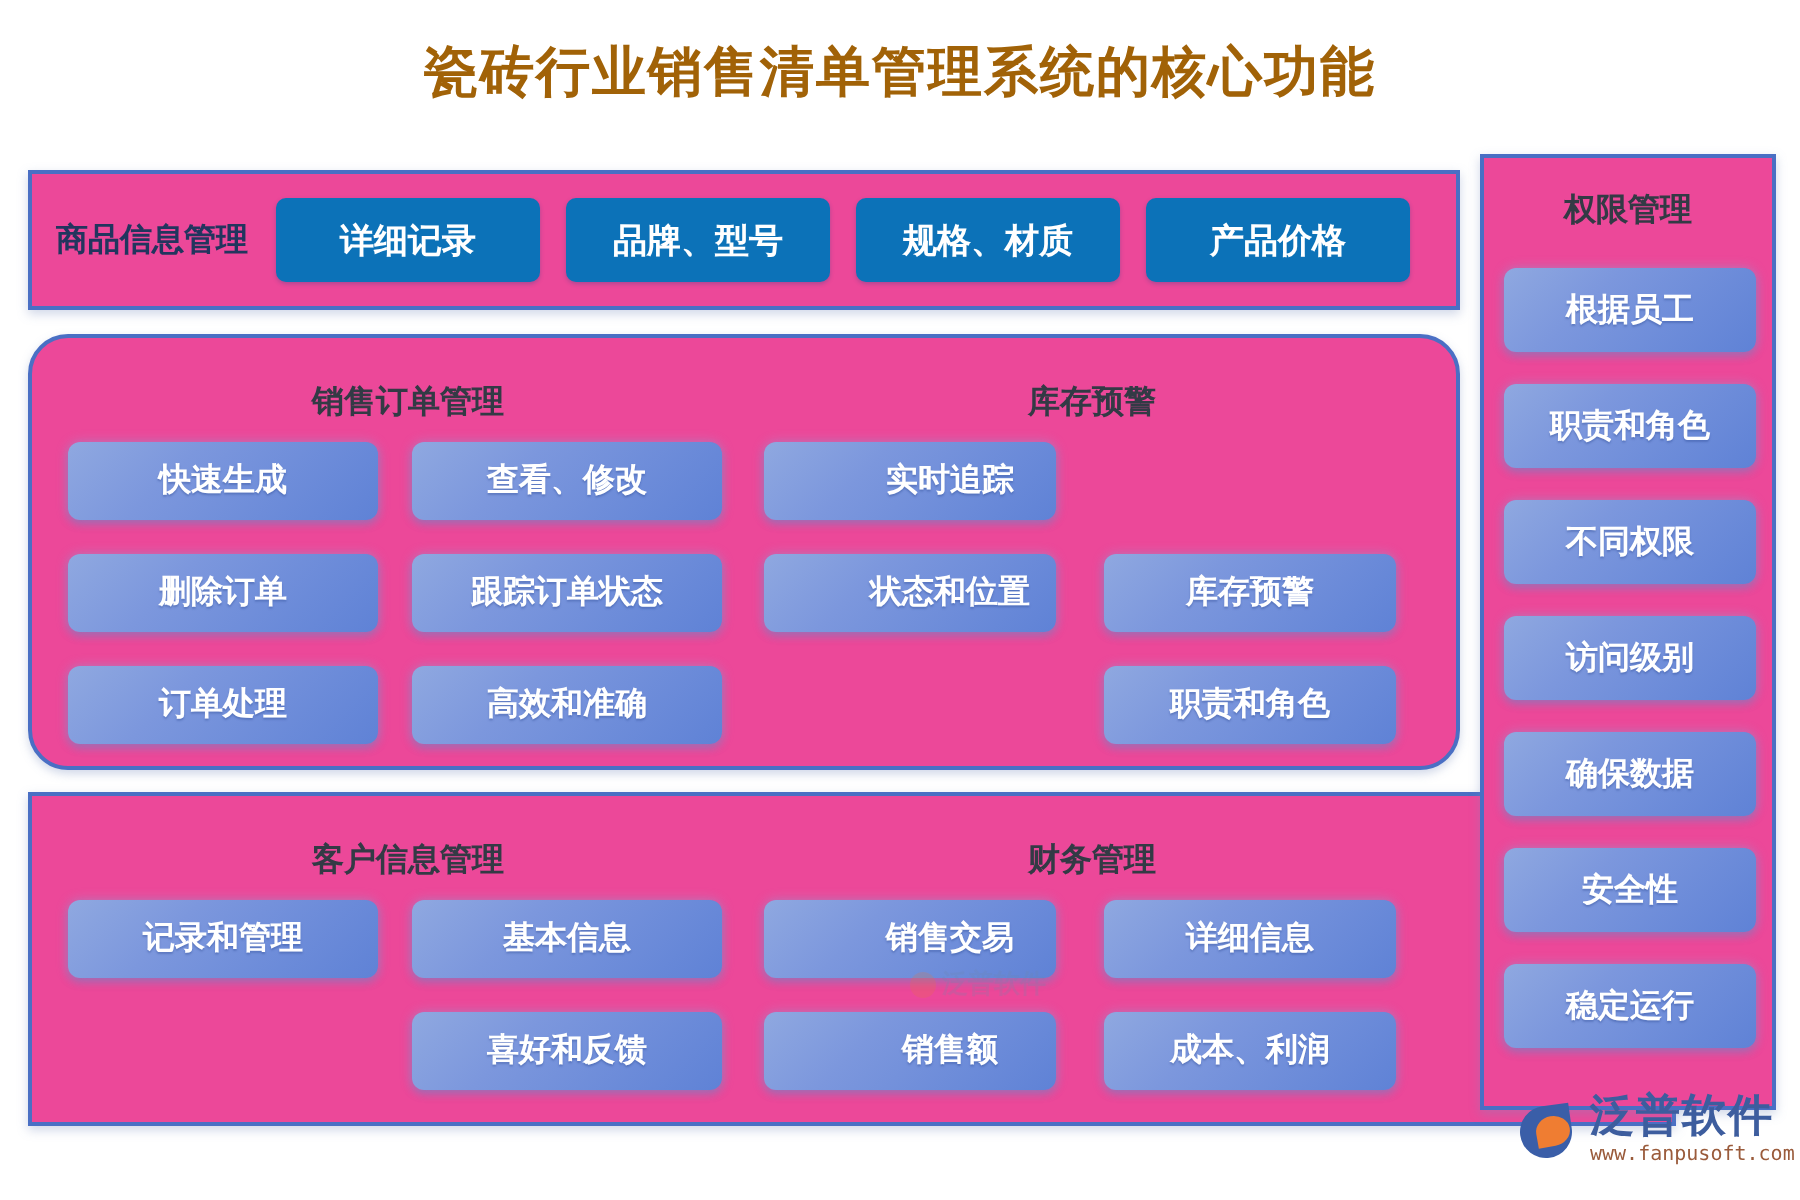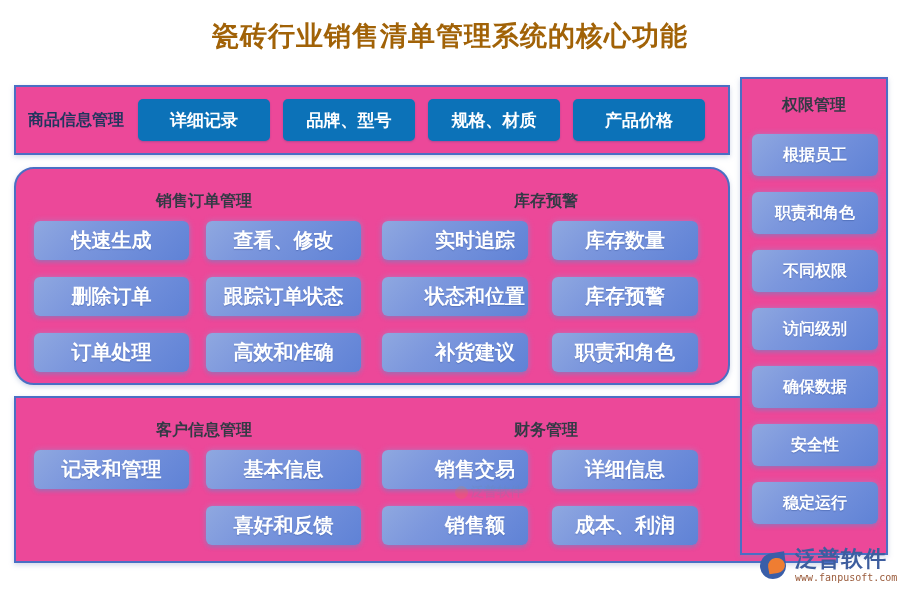--- a/index.html
+++ b/index.html
@@ -65,21 +65,21 @@
   #head-cust  {left:18px;  top:22px; width:340px;}
   #head-fin   {left:360px; top:22px; width:340px;}
 
   
   .btn-grad{
     position:absolute;
     border-radius:6px;
     background:linear-gradient(135deg,#8fa8e0 0%,#7c97dd 35%,#5f82d6 100%);
     box-shadow:0 2px 4px rgba(90,120,190,.45), 0 0 6px rgba(150,175,225,.45);
     display:flex;align-items:center;justify-content:center;
-    color:#ffffff;font-size:20px;font-weight:bold;
+    color:#ffffff;font-size:16px;font-weight:bold;
     white-space:nowrap;
     text-shadow:0 1px 1px rgba(40,70,140,.35);
     box-sizing:border-box;
   }
   .mid-btn  {width:155px;height:39px;}
   .stock-btn{width:146px;height:39px;}
   .perm-btn {left:10px;width:126px;height:42px;font-size:16px;}
 
   
   .c1{left:18px;}  .c2{left:190px;text-align:right;}
@@ -164,24 +164,22 @@
     <div class="sec-head" id="head-stock">库存预警</div>
 
     <div class="btn-grad mid-btn c1 r1">快速生成</div>
     <div class="btn-grad mid-btn c2 r1">查看、修改</div>
     <div class="btn-grad mid-btn c1 r2">删除订单</div>
     <div class="btn-grad mid-btn c2 r2">跟踪订单状态</div>
     <div class="btn-grad mid-btn c1 r3">订单处理</div>
     <div class="btn-grad mid-btn c2 r3">高效和准确</div>
 
     <div class="btn-grad stock-btn c3 r1">实时追踪</div>
-    <div class="btn-grad stock-btn c4 r1">库存数量</div>
     <div class="btn-grad stock-btn c3 r2">状态和位置</div>
     <div class="btn-grad stock-btn c4 r2">库存预警</div>
-    <div class="btn-grad stock-btn c3 r3">补货建议</div>
     <div class="btn-grad stock-btn c4 r3">职责和角色</div>
   </div>
 
   <div class="panel" id="panel-bottom">
     <div class="sec-head" id="head-cust">客户信息管理</div>
     <div class="sec-head" id="head-fin">财务管理</div>
 
     <div class="btn-grad mid-btn c1 br1">记录和管理</div>
     <div class="btn-grad mid-btn c2 br1">基本信息</div>
     <div class="btn-grad mid-btn c2 br2">喜好和反馈</div>

